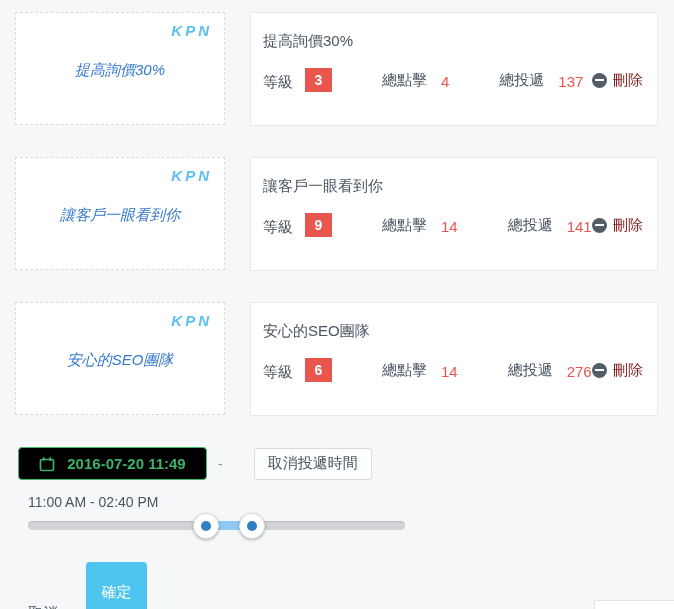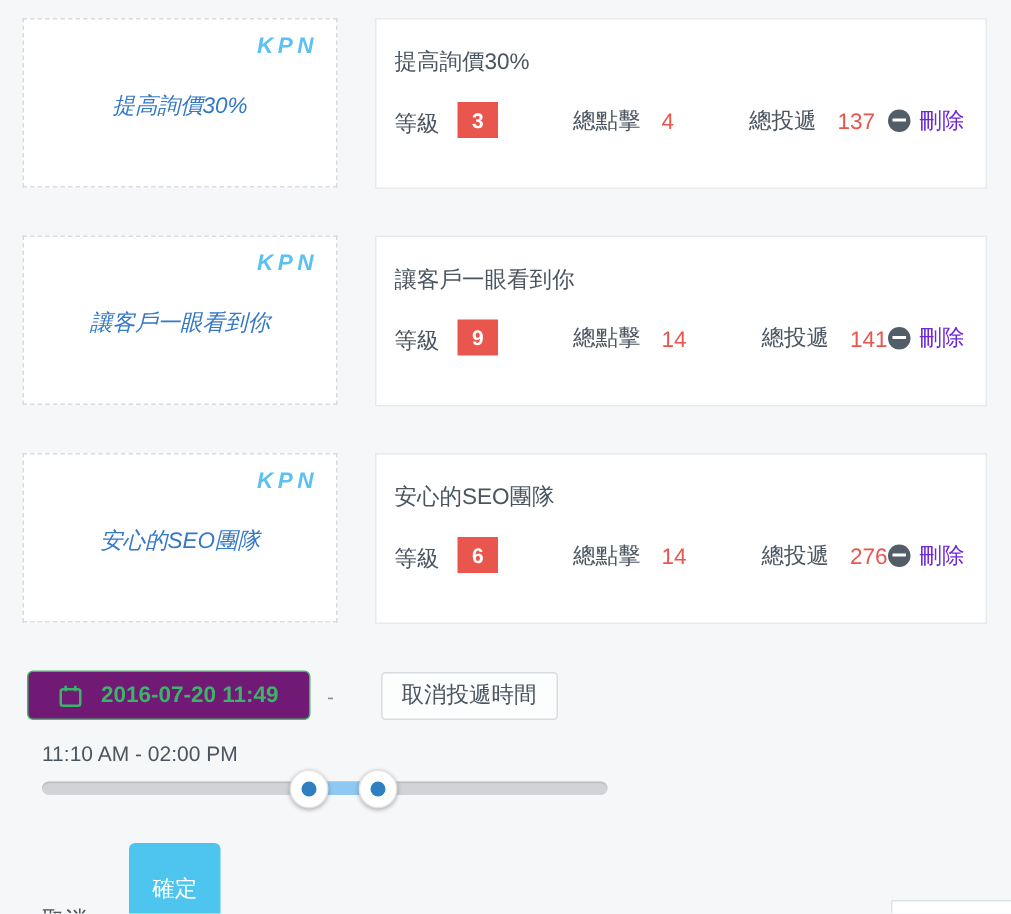--- a/index.html
+++ b/index.html
@@ -55,37 +55,37 @@
     min-width: 27px; height: 24px; line-height: 24px;
     margin-left: 12px;
     background: #e8564e; color: #ffffff;
     font-size: 14px; font-weight: bold; text-align: center;
   }
   .stat-value { margin-left: 14px; color: #e8564e; font-size: 15px; }
   .delete-btn {
     margin-left: auto;
     display: flex; align-items: center;
     cursor: pointer;
-    font-size: 15px; color: #6d28d9;
+    font-size: 15px; color: #7f1d1d;
   }
   .minus-circle {
     width: 15px; height: 15px; border-radius: 50%;
     background: #525d68;
     position: relative; margin-right: 6px;
   }
   .minus-circle .bar {
     position: absolute; left: 3px; top: 6.5px;
     width: 9px; height: 2px; background: #ffffff;
   }
 
   
   .date-row { display: flex; align-items: center; margin: 23px 0 0 3px; }
   .date-input {
     width: 189px; height: 33px;
-    background: #701a75;
+    background: #000000;
     border: 1px solid #44b767; border-radius: 4px;
     display: flex; align-items: center; justify-content: center;
     cursor: pointer;
   }
   .date-input svg { margin-right: 12px; }
   .date-text { color: #3db269; font-weight: bold; font-size: 15px; }
   .date-sep { margin: 0 11px; color: #8a939c; font-size: 14px; }
   .cancel-time-btn {
     margin-left: 20px;
     height: 32px; padding: 12px 13px;
@@ -260,21 +260,21 @@
         <rect x="1.5" y="3.5" width="13" height="11" rx="1.5" fill="none" stroke="#3db269" stroke-width="1.7"></rect>
         <line x1="4.8" y1="1.2" x2="4.8" y2="4.8" stroke="#3db269" stroke-width="1.7"></line>
         <line x1="11.2" y1="1.2" x2="11.2" y2="4.8" stroke="#3db269" stroke-width="1.7"></line>
       </svg>
       <span class="date-text">2016-07-20 11:49</span>
     </div>
     <span class="date-sep">-</span>
     <button class="cancel-time-btn">取消投遞時間</button>
   </div>
 
-  <div class="time-label">11:10 AM - 02:00 PM</div>
+  <div class="time-label">11:00 AM - 02:40 PM</div>
   <div class="slider-wrap">
     <div class="slider-track"></div>
     <div class="slider-fill"></div>
     <div class="slider-handle handle-start">
         <span class="dot"></span>
       </div>
     <div class="slider-handle handle-end">
         <span class="dot"></span>
       </div>
   </div>

